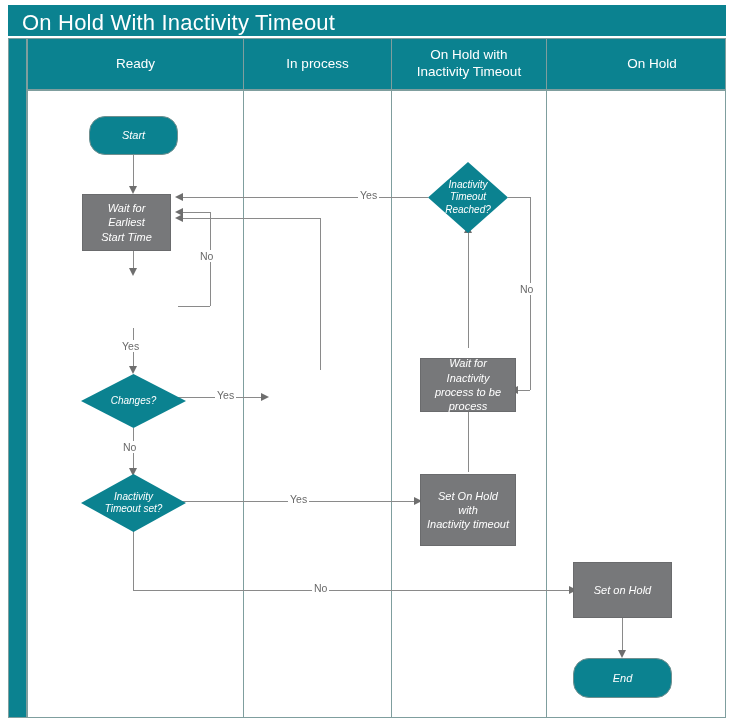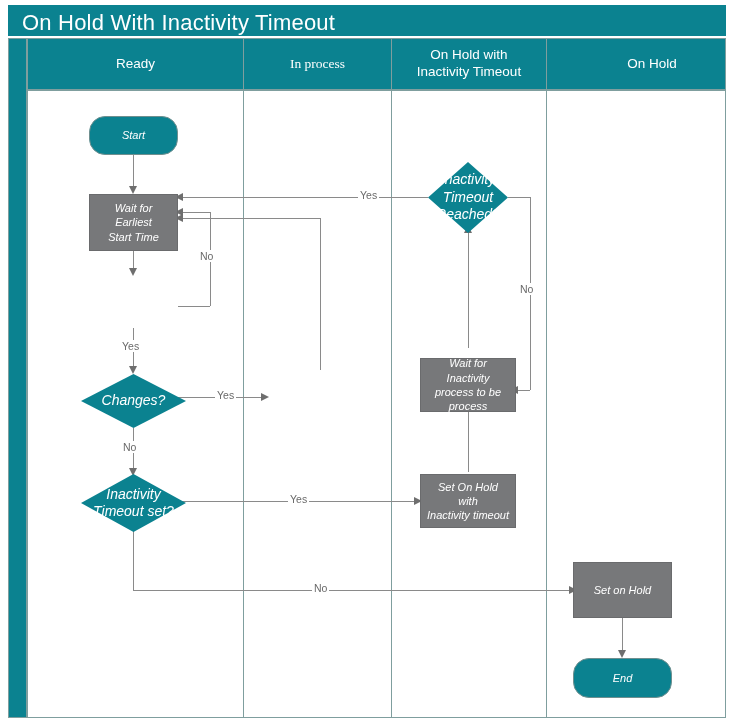--- a/index.html
+++ b/index.html
@@ -103,21 +103,21 @@
   }
   .node.decision .dia {
     position: absolute;
     left: 0; top: 0; right: 0; bottom: 0;
     background: #0b8290;
     clip-path: polygon(50% 0%, 100% 50%, 50% 100%, 0% 50%);
   }
   .node.decision .dlabel {
     position: relative;
     z-index: 2;
-    font-size: 14px;
+    font-size: 10px;
     line-height: 1.25;
     padding: 0 4px;
   }
   
   .seg {
     position: absolute;
     background: #8a8a8a;
     z-index: 4;
   }
   .seg.h { height: 1px; }
@@ -164,21 +164,21 @@
 
   <div id="title-bar">
     <div id="title-text">On Hold With Inactivity Timeout</div>
   </div>
 
   <div id="left-spine"></div>
 
   <div class="lane-header" style="left:27px;  width:217px;">
     <span>Ready</span>
   </div>
-  <div class="lane-header" style="left:243px; width:149px;font-family:Liberation Serif, serif;">
+  <div class="lane-header" style="left:243px; width:149px;">
     <span>In process</span>
   </div>
   <div class="lane-header" style="left:391px; width:156px;">
     <span>
       <span>On Hold with</span><br>
       <span>Inactivity Timeout</span>
     </span>
   </div>
   <div class="lane-header" style="left:546px; width:180px;padding-left:32px;">
     <span>On Hold</span>
@@ -242,21 +242,21 @@
   <div class="arrow left" style="left:510px; top:385.5px;"></div>
   <div class="edge-label" style="left:518px; top:283px;">No</div>
 
   <div class="seg v" style="left:622px; top:618px; height:32px;"></div>
   <div class="arrow down" style="left:617.5px; top:650px;"></div>
 
   <div class="node terminator" style="left:89px; top:116px; width:89px; height:39px;">
     <span>Start</span>
   </div>
 
-  <div class="node process" style="left:89px; top:194px; width:89px; height:57px;">
+  <div class="node process" style="left:82px; top:194px; width:89px; height:57px;">
     <span>
       <span>Wait for Earliest</span><br>
       <span>Start Time</span>
     </span>
   </div>
 
 
   <div class="node decision" style="left:81px; top:374px; width:105px; height:54px;">
     <div class="dia"></div>
     <span class="dlabel">Changes?</span>
@@ -281,21 +281,21 @@
   </div>
 
   <div class="node process" style="left:420px; top:358px; width:96px; height:54px;">
     <span>
       <span>Wait for Inactivity</span><br>
       <span>process to be</span><br>
       <span>process</span>
     </span>
   </div>
 
-  <div class="node process" style="left:420px; top:474px; width:96px; height:54px;">
+  <div class="node process" style="left:420px; top:474px; width:96px; height:72px;">
     <span>
       <span>Set On Hold with</span><br>
       <span>Inactivity timeout</span>
     </span>
   </div>
 
   <div class="node process" style="left:573px; top:562px; width:99px; height:56px;">
     <span>Set on Hold</span>
   </div>
 

